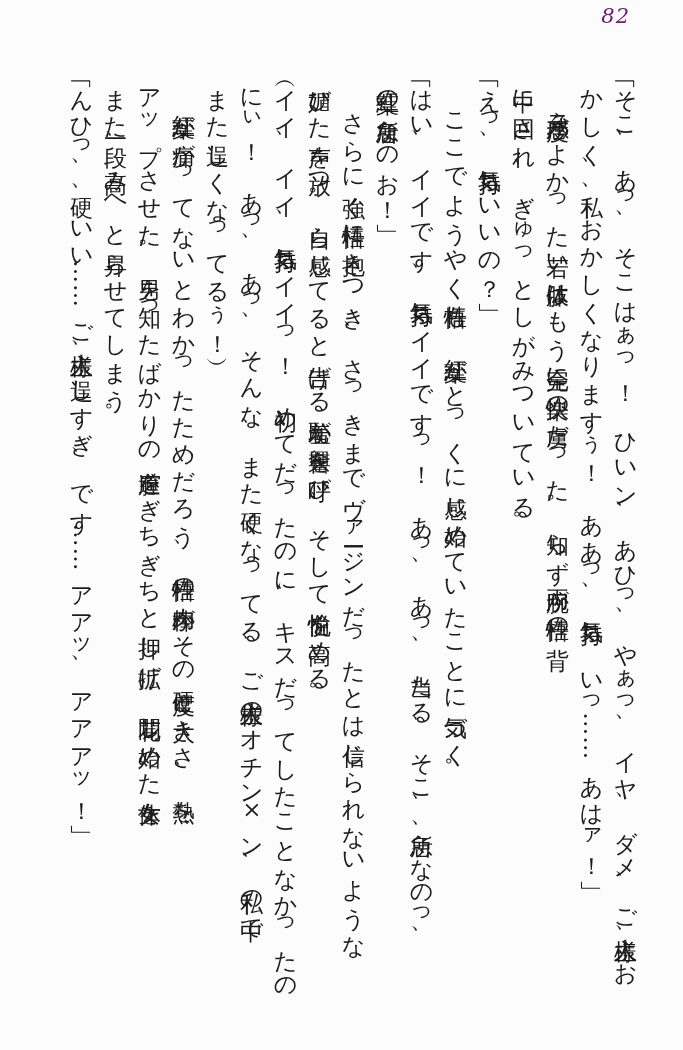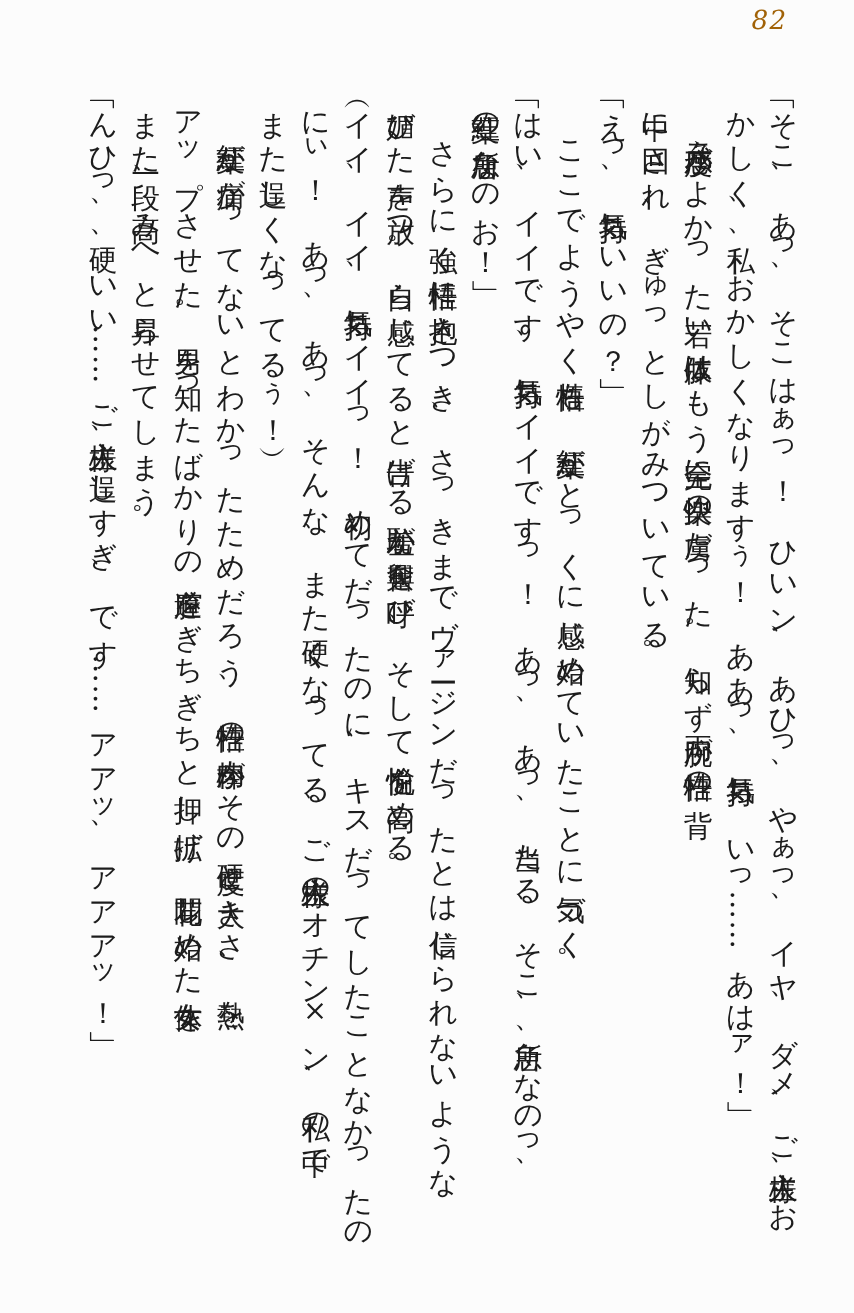--- a/index.html
+++ b/index.html
@@ -17,21 +17,21 @@
   .book-page {
     position: absolute;
     inset: 0;
   }
   .page-number {
     position: absolute;
     top: 4px;
     right: 53px;
     font-size: 21px;
     font-style: italic;
-    color: #a16207;
+    color: #701a75;
     letter-spacing: 1px;
   }
   .text-block {
     position: absolute;
     top: 73px;
     right: 40px;
     height: 918px;
     writing-mode: vertical-rl;
     text-orientation: mixed;
     font-size: 23px;

